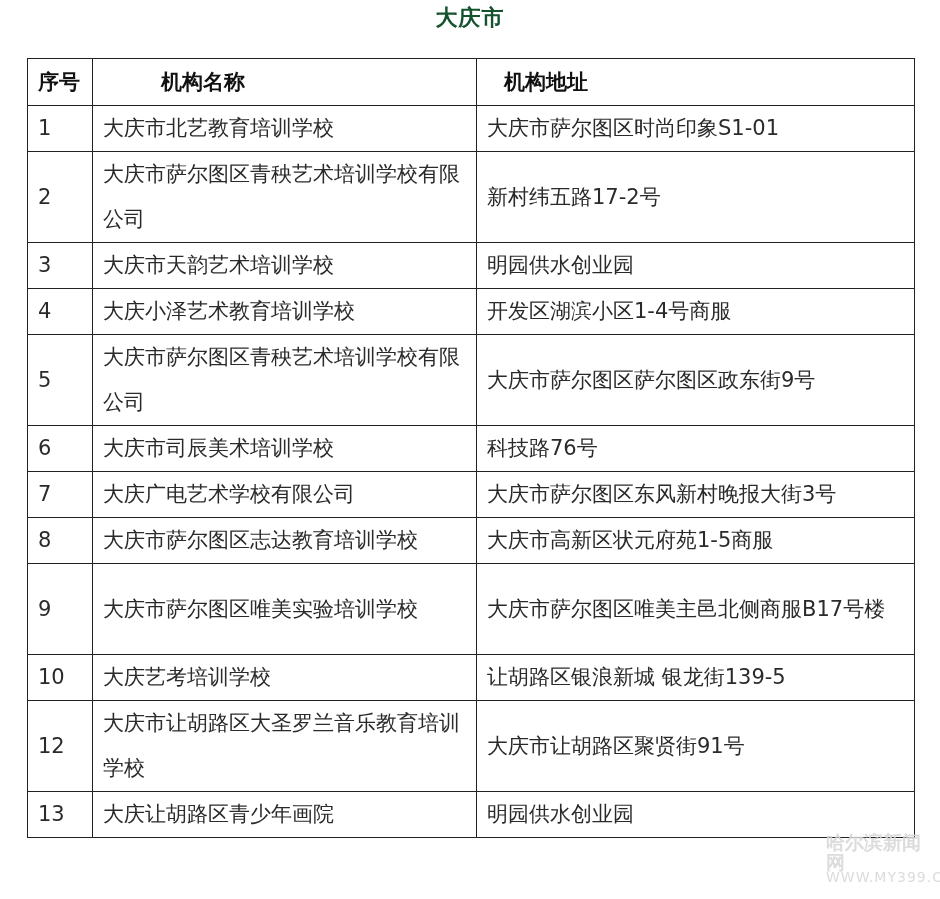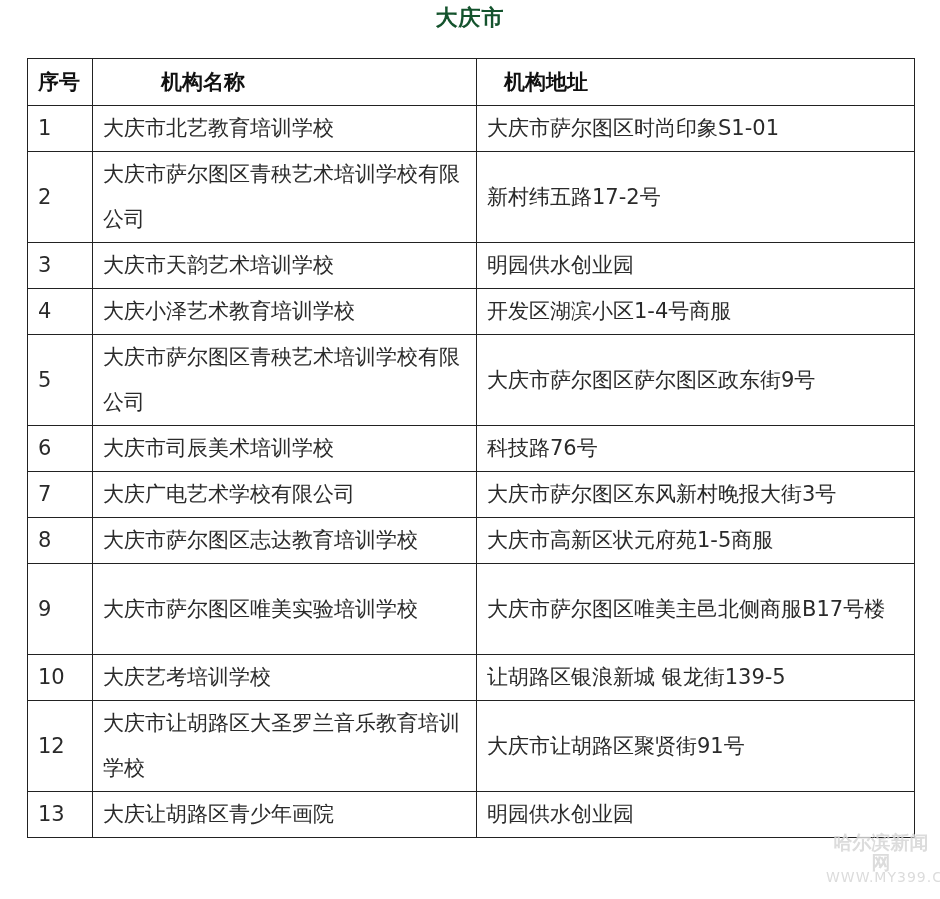--- a/index.html
+++ b/index.html
@@ -62,21 +62,21 @@
     .watermark {
       position: absolute;
       left: 826px;
       top: 832px;
       width: 110px;
       height: 36px;
       color: #d6d6d6;
       font-size: 19px;
       font-weight: bold;
       line-height: 20px;
-      text-align: center;
+      text-align: left;
       letter-spacing: 0;
       opacity: 0.85;
     }
     .watermark .wm-sub {
       display: block;
       font-size: 14px;
       line-height: 10px;
       font-weight: normal;
       letter-spacing: 1px;
     }

